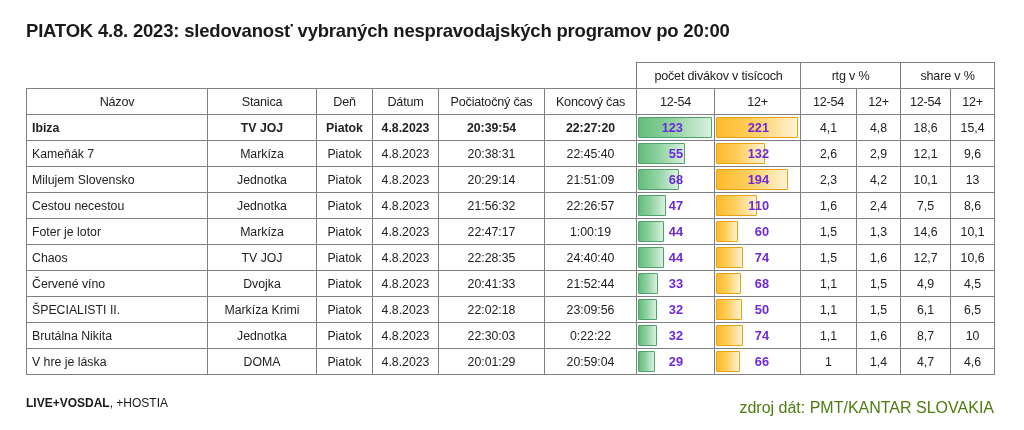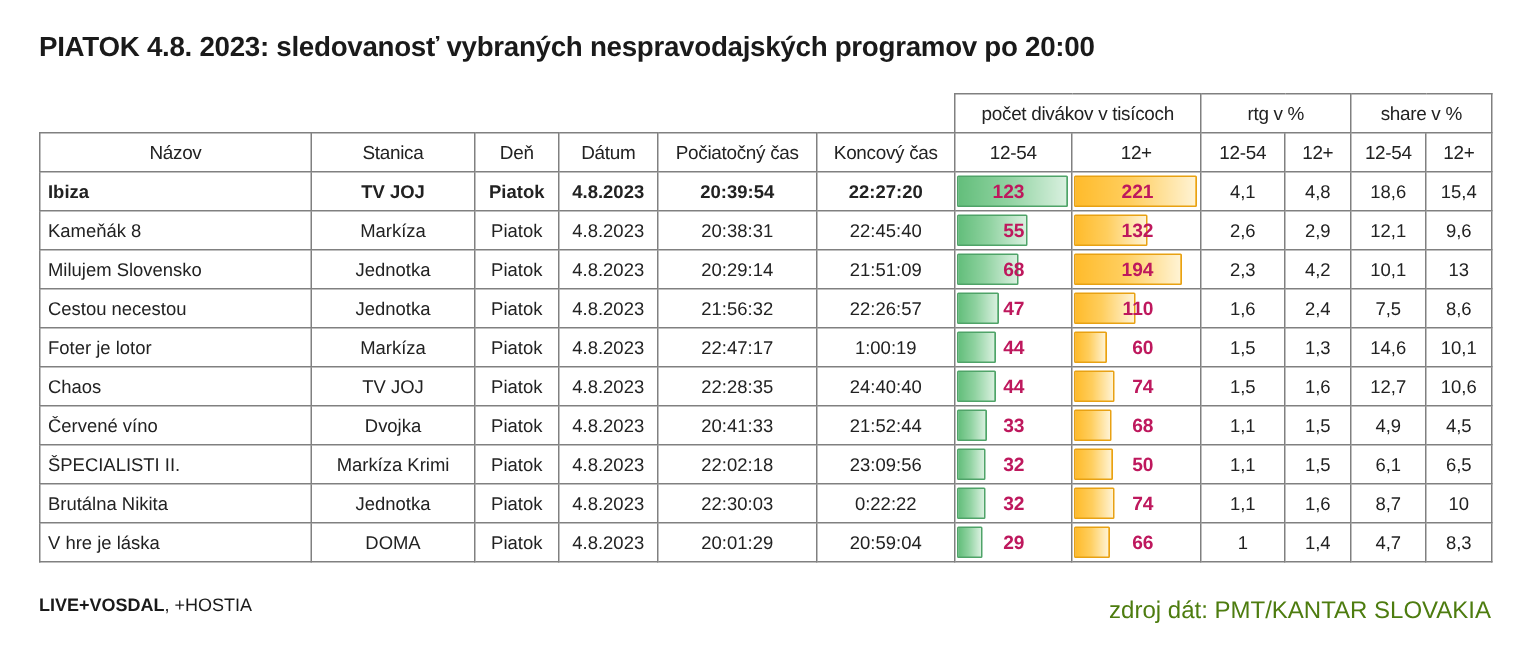--- a/index.html
+++ b/index.html
@@ -99,21 +99,21 @@
   }
   .bar-label {
     position: relative;
     z-index: 2;
     display: block;
     text-align: right;
     padding-right: 26px;
     font-weight: bold;
     line-height: 24px;
     font-size: 12.8px;
-    color: #be185d;
+    color: #6d28d9;
   }
 
   
   .footer-left {
     position: absolute;
     left: 26px; top: 396px;
     font-size: 12px;
     color: #1a1a1a;
     white-space: nowrap;
   }
@@ -194,21 +194,21 @@
           <td class="bar-cell">
             <span class="bar-fill bar-orange" style="width: 82px;"></span>
             <span class="bar-label">221</span>
           </td>
           <td class="rtg">4,1</td>
           <td class="rtg">4,8</td>
           <td class="share">18,6</td>
           <td class="share outer-right">15,4</td>
         </tr>
         <tr>
-          <td class="c-name outer-left">Kameňák 8</td>
+          <td class="c-name outer-left">Kameňák 7</td>
           <td class="c-center">Markíza</td>
           <td class="c-center">Piatok</td>
           <td class="c-center">4.8.2023</td>
           <td class="c-center">20:38:31</td>
           <td class="c-center">22:45:40</td>
           <td class="bar-cell">
             <span class="bar-fill bar-green" style="width: 47px;"></span>
             <span class="bar-label">55</span>
           </td>
           <td class="bar-cell">
@@ -371,21 +371,21 @@
             <span class="bar-fill bar-green" style="width: 17px;"></span>
             <span class="bar-label">29</span>
           </td>
           <td class="bar-cell outer-bottom">
             <span class="bar-fill bar-orange" style="width: 24px;"></span>
             <span class="bar-label">66</span>
           </td>
           <td class="rtg outer-bottom">1</td>
           <td class="rtg outer-bottom">1,4</td>
           <td class="share outer-bottom">4,7</td>
-          <td class="share outer-right outer-bottom">8,3</td>
+          <td class="share outer-right outer-bottom">4,6</td>
         </tr>
       </tbody>
   </table>
 
   <div class="footer-left">
     <span class="fl-strong">LIVE+VOSDAL</span><span class="fl-rest">, +HOSTIA</span>
   </div>
   <div class="footer-right">zdroj dát: PMT/KANTAR SLOVAKIA</div>
 
 </div>

